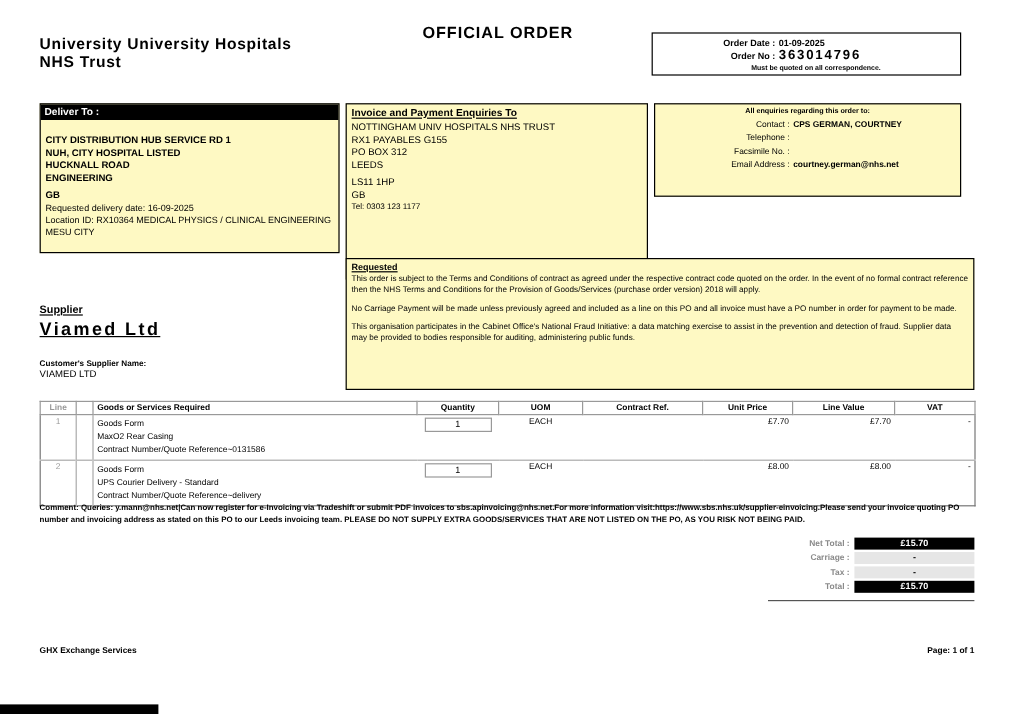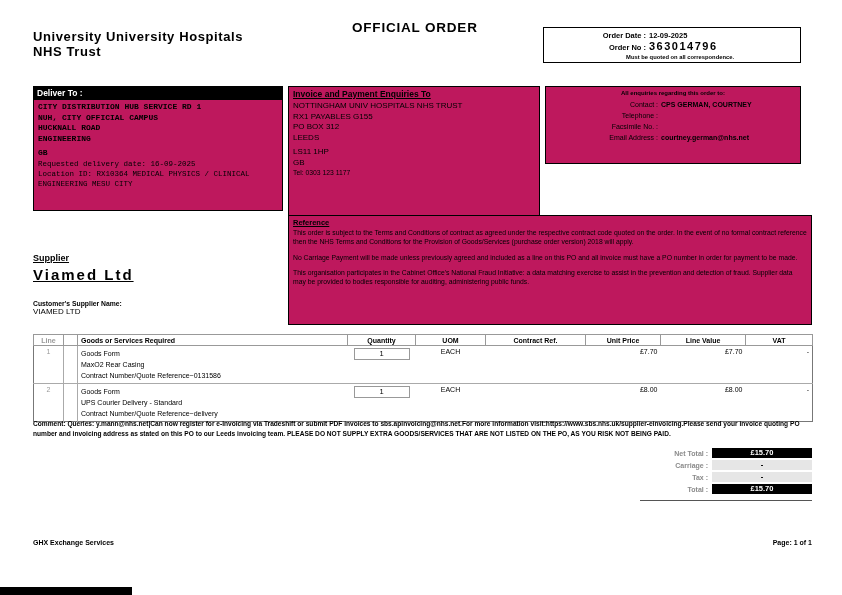--- a/index.html
+++ b/index.html
@@ -11,24 +11,24 @@
   
   .org-name { position:absolute; left:33px; top:29px; font-size:13px; font-weight:bold; letter-spacing:0.6px; line-height:15px; width:280px; }
   .doc-title { position:absolute; left:352px; top:20px; font-size:13.5px; font-weight:bold; letter-spacing:0.8px; }
   .order-box { position:absolute; left:543px; top:27px; width:258px; height:36px; border:1px solid #000; padding:3px 4px 2px 4px; }
   .order-row { display:flex; align-items:baseline; }
   .order-label { width:98px; text-align:right; font-size:7.5px; font-weight:bold; flex:none; }
   .order-date-val { font-size:7.5px; font-weight:bold; padding-left:3px; }
   .order-no-val { font-size:11px; font-weight:bold; letter-spacing:1.5px; padding-left:3px; }
   .order-note { text-align:right; padding-right:62px; font-size:5.8px; font-weight:bold; margin-top:2px; }
   
-  .box { position:absolute; border:1px solid #000; background:#be185d; }
+  .box { position:absolute; border:1px solid #000; background:#fef9c3; }
   .deliver-box { left:33px; top:86px; width:250px; height:125px; }
   .deliver-title { background:#000; color:#fff; font-size:8.5px; font-weight:bold; padding:1px 3px 2px 3px; }
-  .deliver-body { padding:2px 4px;font-family:Liberation Mono, monospace; }
+  .deliver-body { padding:12px 4px; }
   .addr-line-b { font-size:8px; font-weight:bold; line-height:10.5px; }
   .addr-gap { height:4px; }
   .small-line { font-size:7.5px; line-height:10px; }
   .invoice-box { left:288px; top:86px; width:252px; height:147px; padding:2px 4px; }
   .invoice-title { font-size:8.5px; font-weight:bold; text-decoration:underline; margin-bottom:2px; }
   .addr-line { font-size:8px; line-height:10.5px; }
   .tel-line { font-size:6.8px; margin-top:1px; }
   .enq-box { left:545px; top:86px; width:256px; height:78px; padding:3px 4px; }
   .enq-title { text-align:center; font-size:6px; font-weight:bold; margin-bottom:3px; }
   .enq-row { display:flex; align-items:baseline; line-height:11px; }
@@ -80,34 +80,34 @@
 
   <div class="org-name">
     <div>University University Hospitals</div>
     <div>NHS Trust</div>
   </div>
   <div class="doc-title">OFFICIAL ORDER</div>
 
   <div class="order-box">
     <div class="order-row">
       <span class="order-label">Order Date :</span>
-      <span class="order-date-val">12-09-2025</span>
+      <span class="order-date-val">01-09-2025</span>
     </div>
     <div class="order-row">
       <span class="order-label">Order No :</span>
       <span class="order-no-val">363014796</span>
     </div>
     <div class="order-note">Must be quoted on all correspondence.</div>
   </div>
 
   <div class="box deliver-box">
     <div class="deliver-title">Deliver To :</div>
     <div class="deliver-body">
       <div class="addr-line-b">CITY DISTRIBUTION HUB SERVICE RD 1</div>
-      <div class="addr-line-b">NUH, CITY OFFICIAL CAMPUS</div>
+      <div class="addr-line-b">NUH, CITY HOSPITAL LISTED</div>
       <div class="addr-line-b">HUCKNALL ROAD</div>
       <div class="addr-line-b">ENGINEERING</div>
       <div class="addr-gap"></div>
       <div class="addr-line-b">GB</div>
       <div class="small-line">Requested delivery date: 16-09-2025</div>
       <div class="small-line">Location ID: RX10364 MEDICAL PHYSICS / CLINICAL ENGINEERING MESU CITY</div>
     </div>
   </div>
 
   <div class="box invoice-box">
@@ -143,21 +143,21 @@
   </div>
 
   <div class="supplier-wrap">
     <div class="supplier-title">Supplier</div>
     <div class="supplier-name">Viamed Ltd</div>
     <div class="cust-sup-label">Customer's Supplier Name:</div>
     <div class="cust-sup-name">VIAMED LTD</div>
   </div>
 
   <div class="box cond-box">
-    <div class="cond-title">Reference</div>
+    <div class="cond-title">Requested</div>
     <div class="cond-para">This order is subject to the Terms and Conditions of contract as agreed under the respective contract code quoted on the order. In the event of no formal contract reference then the NHS Terms and Conditions for the Provision of Goods/Services (purchase order version) 2018 will apply.</div>
     <div class="cond-para">No Carriage Payment will be made unless previously agreed and included as a line on this PO and all invoice must have a PO number in order for payment to be made.</div>
     <div class="cond-para">This organisation participates in the Cabinet Office's National Fraud Initiative: a data matching exercise to assist in the prevention and detection of fraud. Supplier data may be provided to bodies responsible for auditing, administering public funds.</div>
   </div>
 
   <table class="items">
     <colgroup>
       <col style="width:30px">
         <col style="width:14px">
         <col style="width:270px">

